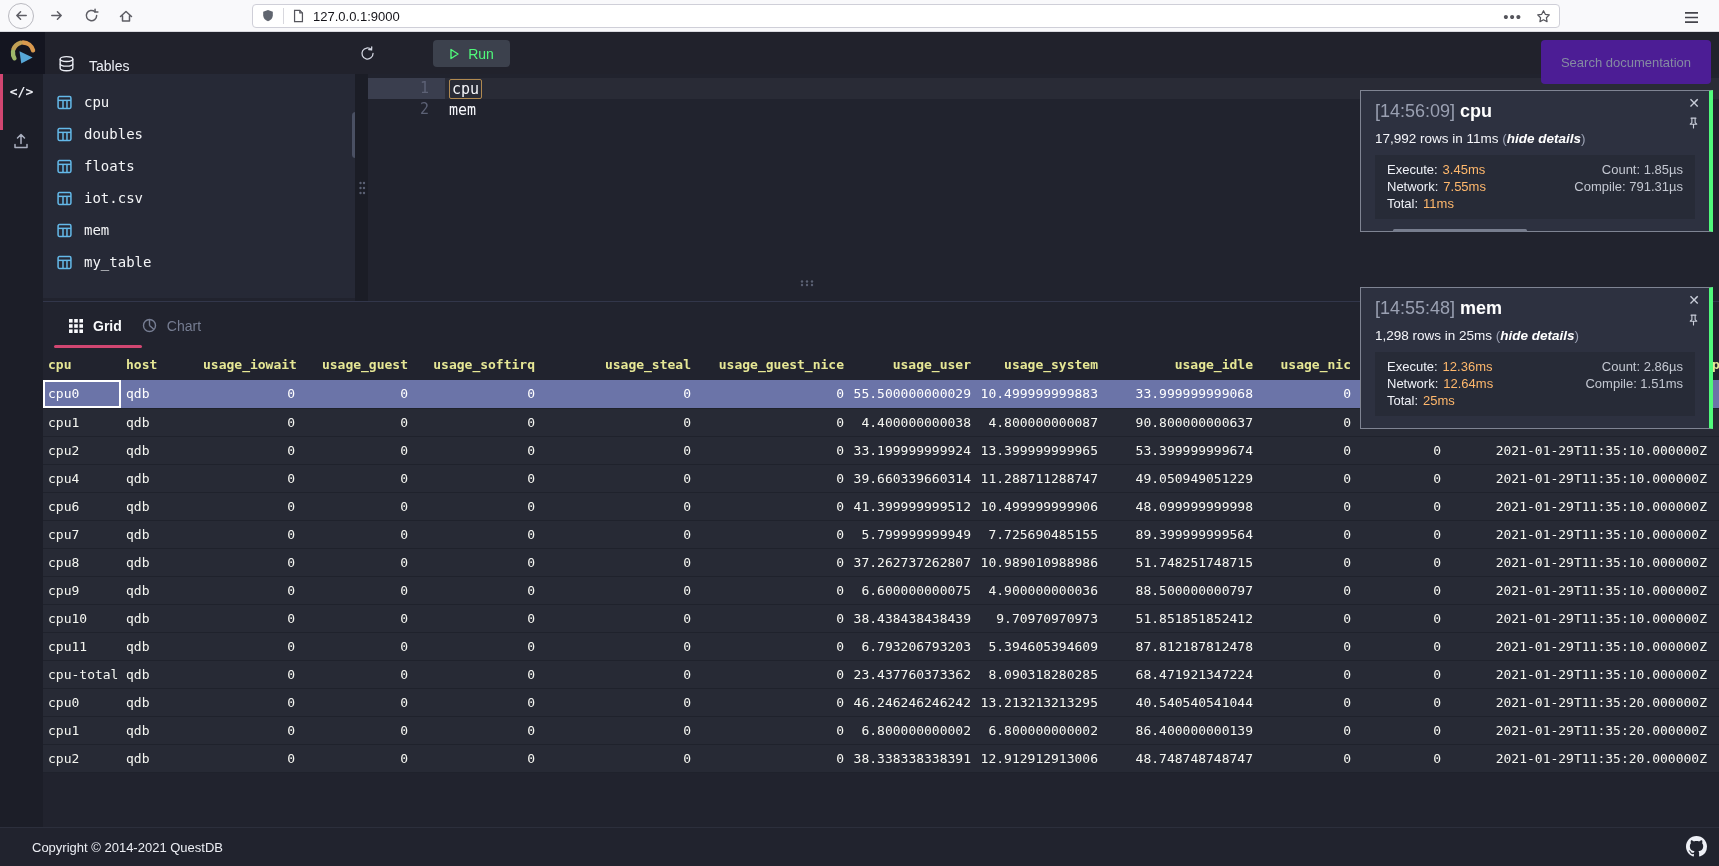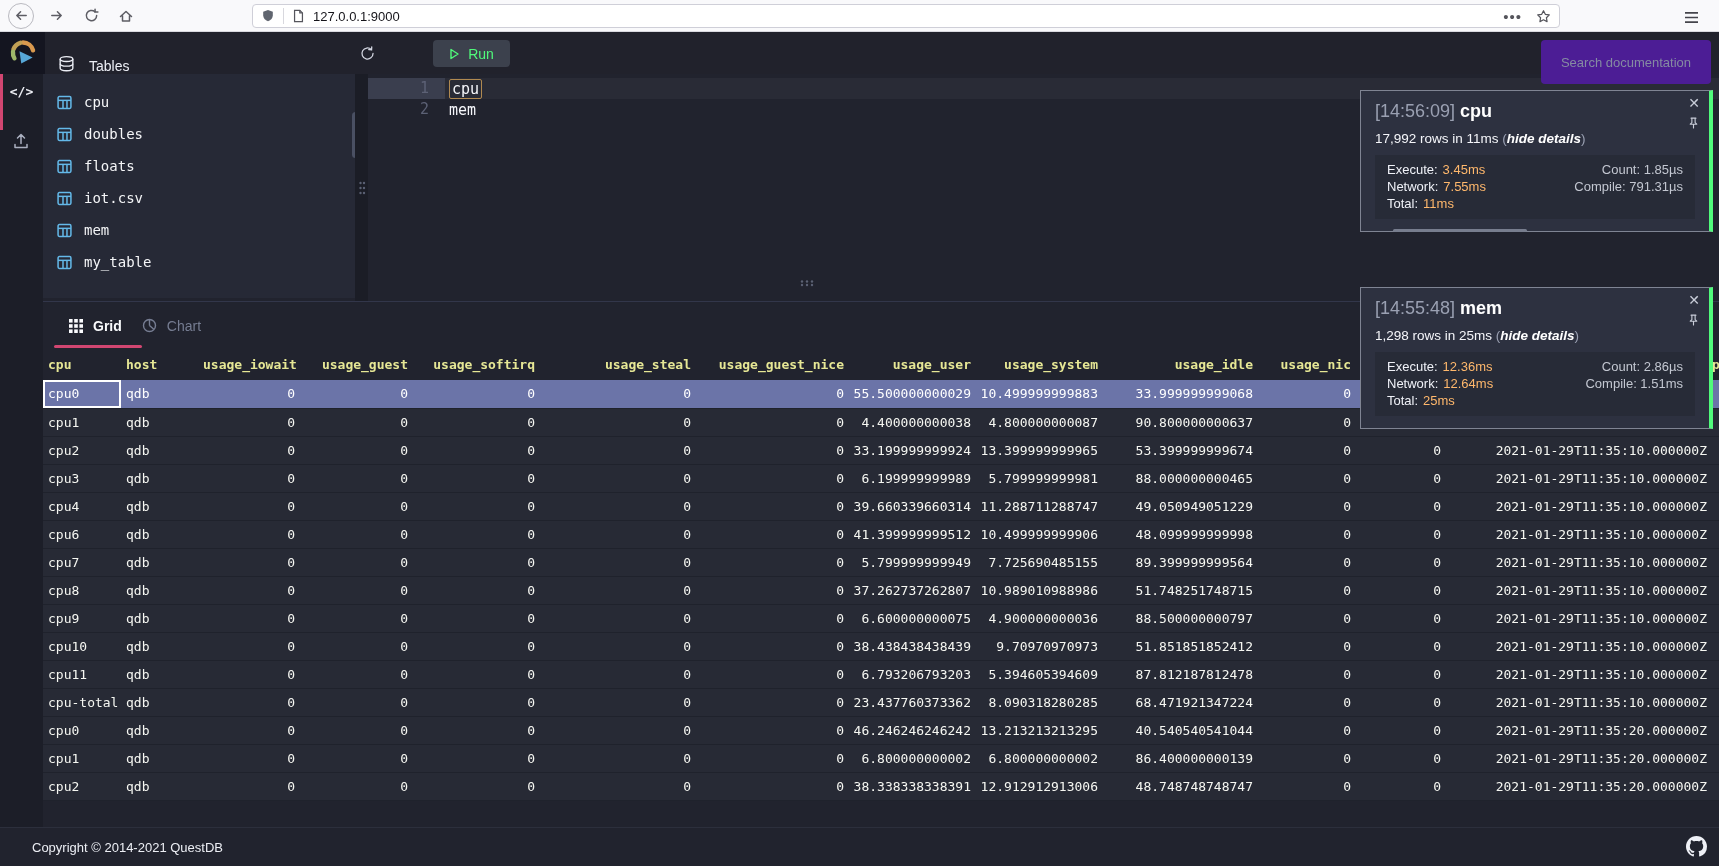--- a/index.html
+++ b/index.html
@@ -379,35 +379,20 @@
             <td>0</td>
             <td>0</td>
             <td>33.199999999924</td>
             <td>13.399999999965</td>
             <td>53.399999999674</td>
             <td>0</td>
             <td>0</td>
             <td>2021-01-29T11:35:10.000000Z</td>
           </tr>
           <tr>
-            <td class="l">cpu3</td>
-            <td class="l">qdb</td>
-            <td>0</td>
-            <td>0</td>
-            <td>0</td>
-            <td>0</td>
-            <td>0</td>
-            <td>6.199999999989</td>
-            <td>5.799999999981</td>
-            <td>88.000000000465</td>
-            <td>0</td>
-            <td>0</td>
-            <td>2021-01-29T11:35:10.000000Z</td>
-          </tr>
-          <tr>
             <td class="l">cpu4</td>
             <td class="l">qdb</td>
             <td>0</td>
             <td>0</td>
             <td>0</td>
             <td>0</td>
             <td>0</td>
             <td>39.660339660314</td>
             <td>11.288711288747</td>
             <td>49.050949051229</td>

